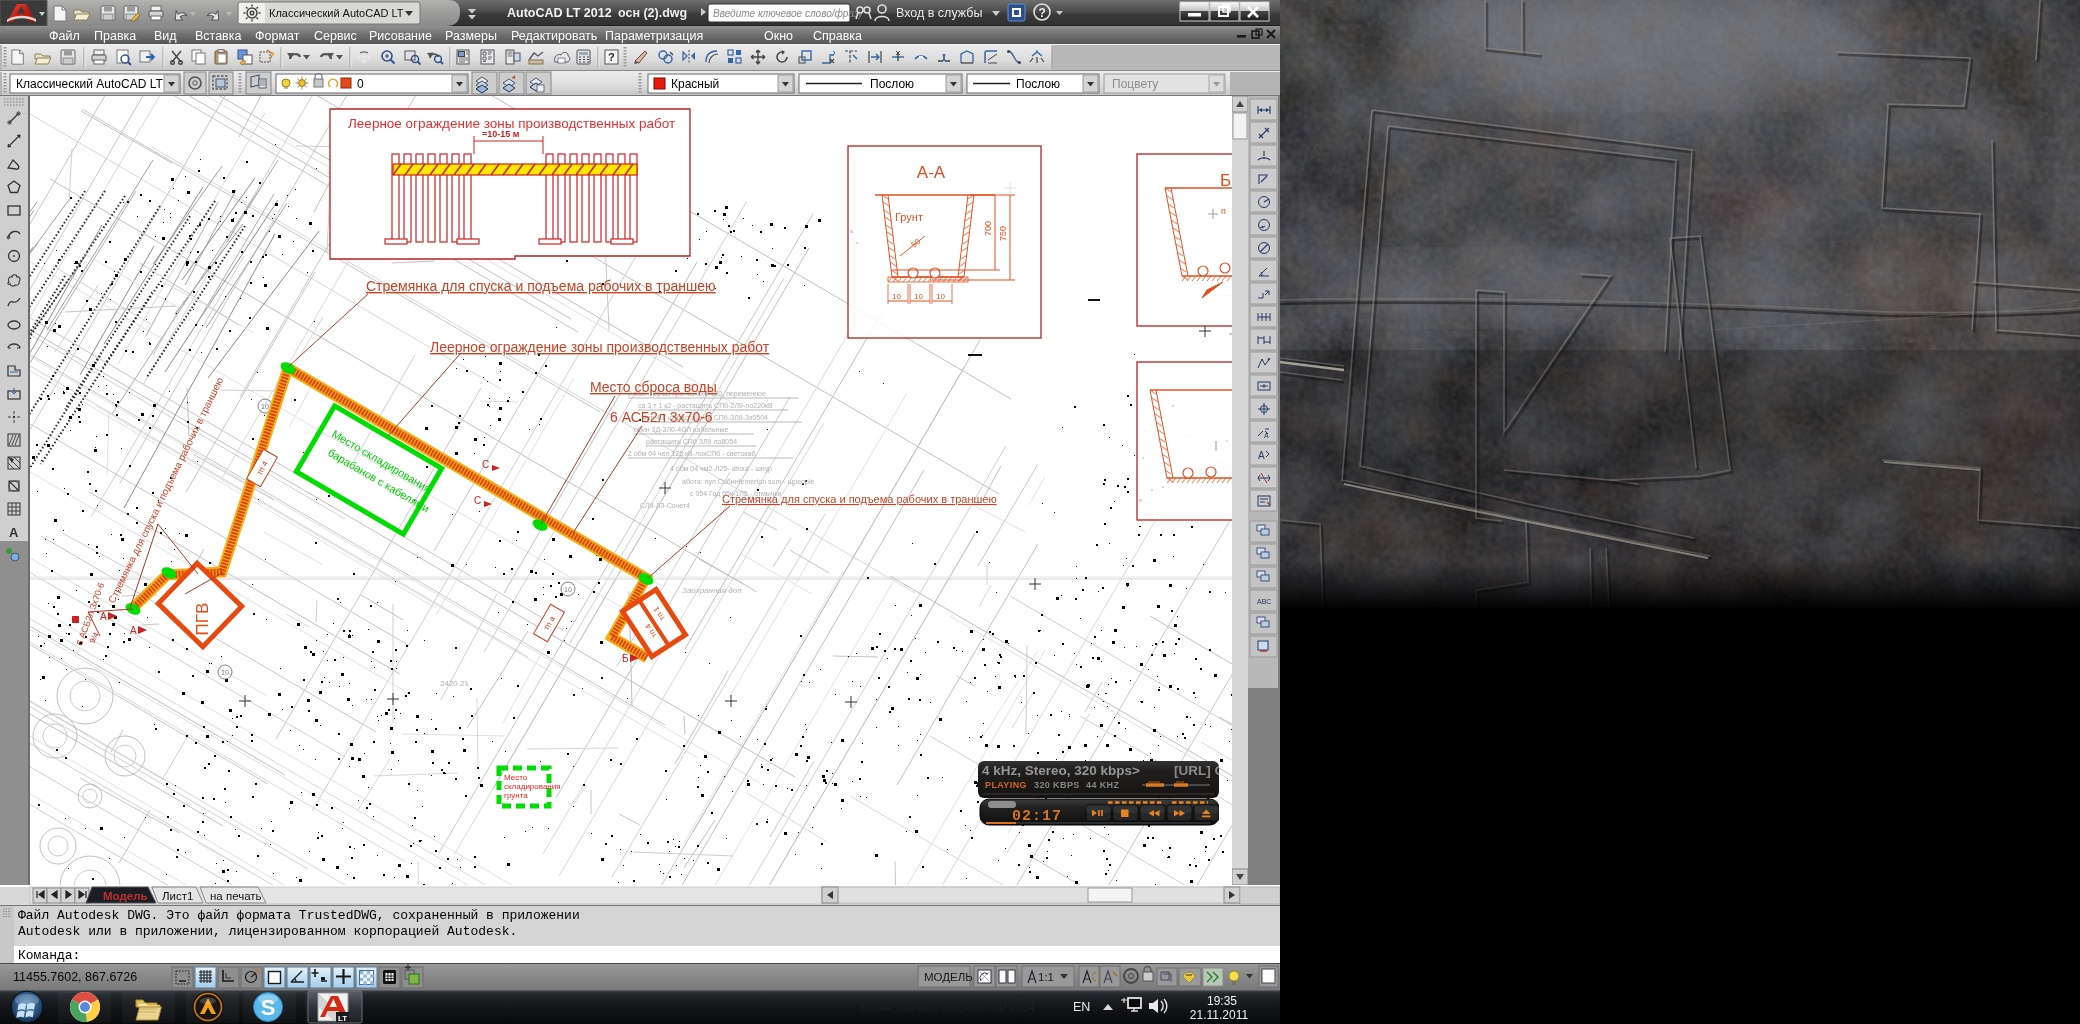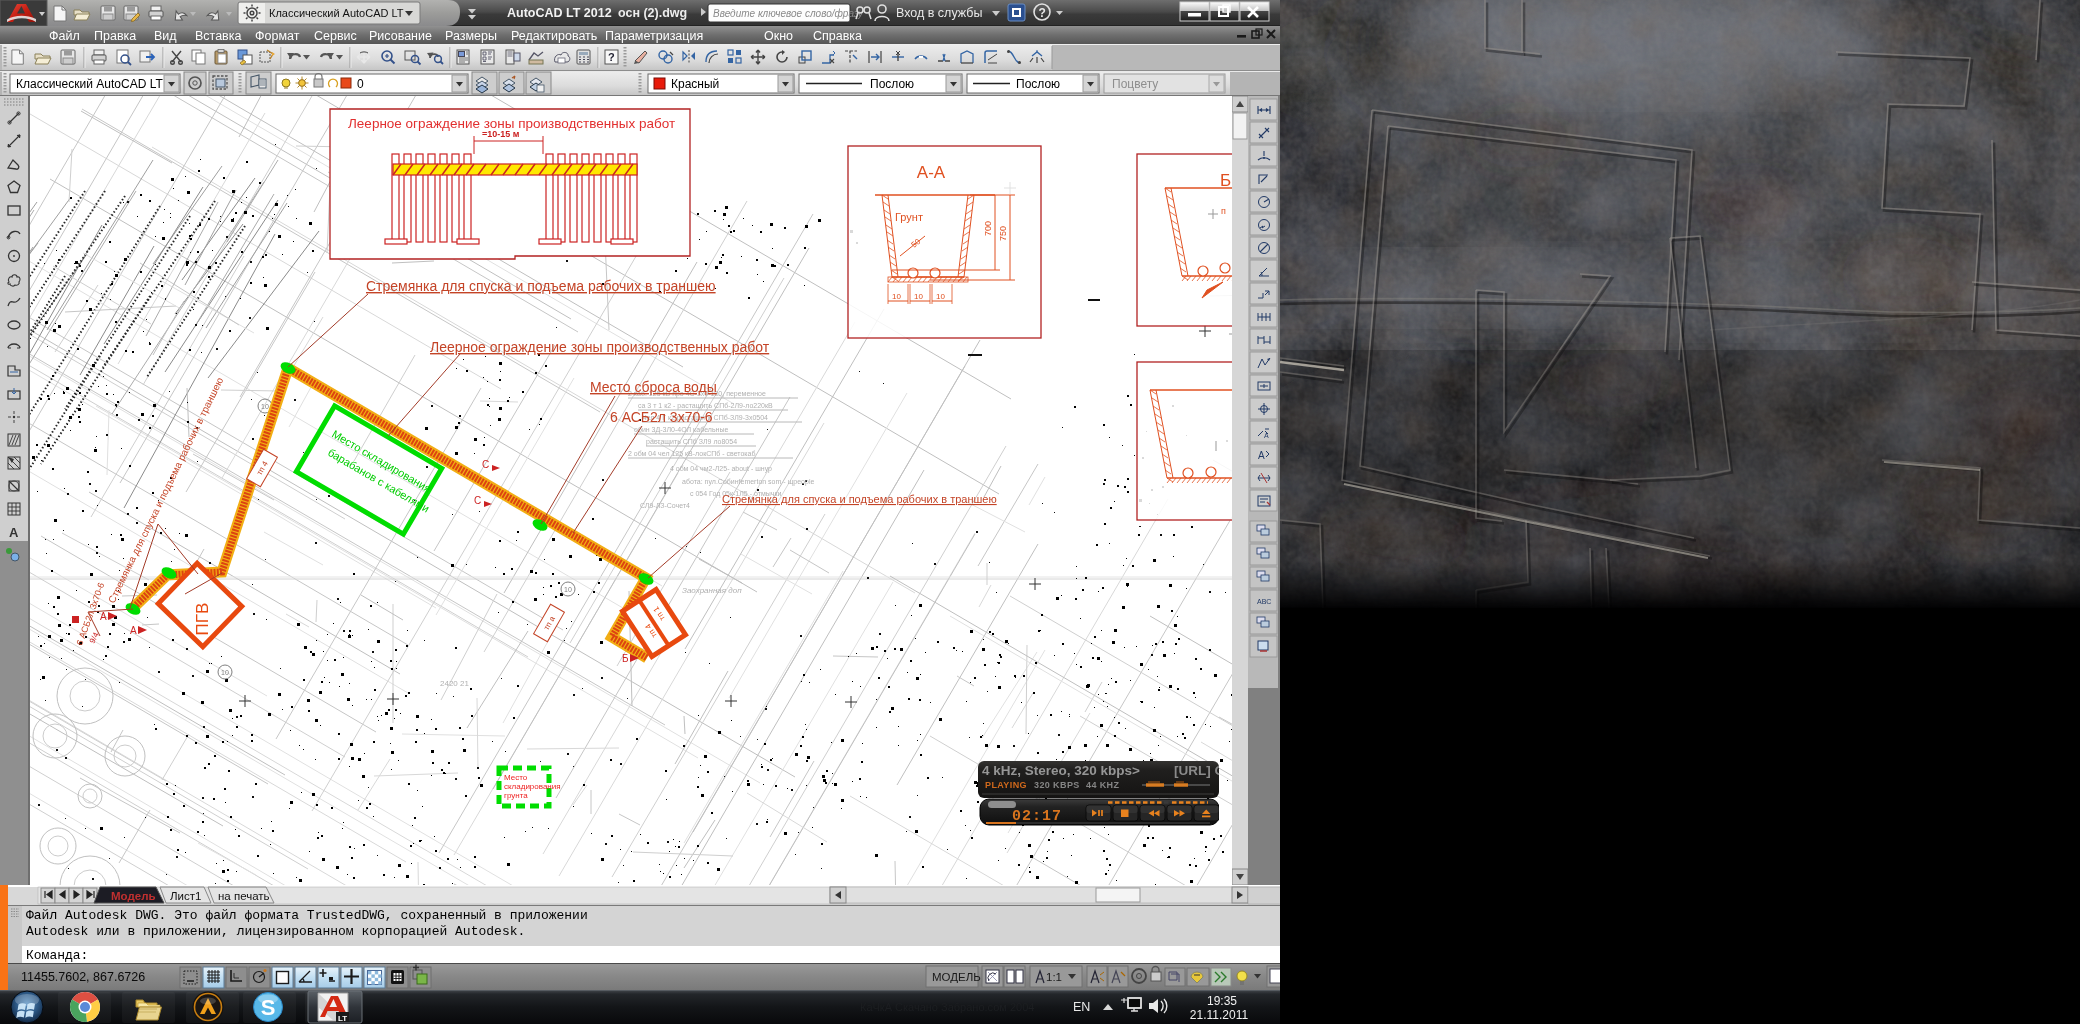--- a/index.html
+++ b/index.html
@@ -1,21 +1,21 @@
 <!DOCTYPE html>
 <html><head><meta charset="utf-8">
 <style>
 *{margin:0;padding:0;box-sizing:border-box}
 html,body{width:2080px;height:1024px;overflow:hidden;background:#000;font-family:"Liberation Sans",sans-serif}
-.screen{position:absolute;left:0;top:0;width:2080px;height:1024px;background:#f97316}
+.screen{position:absolute;left:0;top:0;width:2080px;height:1024px;background:#ffffff}
 #topchrome{position:absolute;left:0;top:0;width:1280px;height:96px}
 #leftpal{position:absolute;left:0;top:96px;width:30px;height:789px}
 #canvas{position:absolute;left:30px;top:96px;width:1202px;height:789px;background:#fff;overflow:hidden}
 #rightstrip{position:absolute;left:1232px;top:96px;width:48px;height:789px}
-#bottombars{position:absolute;left:8px;top:885px;width:1280px;height:105px}
+#bottombars{position:absolute;left:0;top:885px;width:1280px;height:105px}
 #taskbar{position:absolute;left:0;top:990px;width:1280px;height:34px}
 #mon2{position:absolute;left:1280px;top:0;width:800px;height:1024px;background:#000}
 #player{position:absolute;left:978px;top:758px;width:241px;height:70px}
 </style></head>
 <body>
 <div class="screen">
   <div id="topchrome"><svg width="1280" height="96" viewBox="0 0 1280 96" xmlns="http://www.w3.org/2000/svg" font-family="Liberation Sans,sans-serif">
 <defs>
 <linearGradient id="tbg" x1="0" y1="0" x2="0" y2="1">
             <stop offset="0" stop-color="#6e6e6e"></stop>

